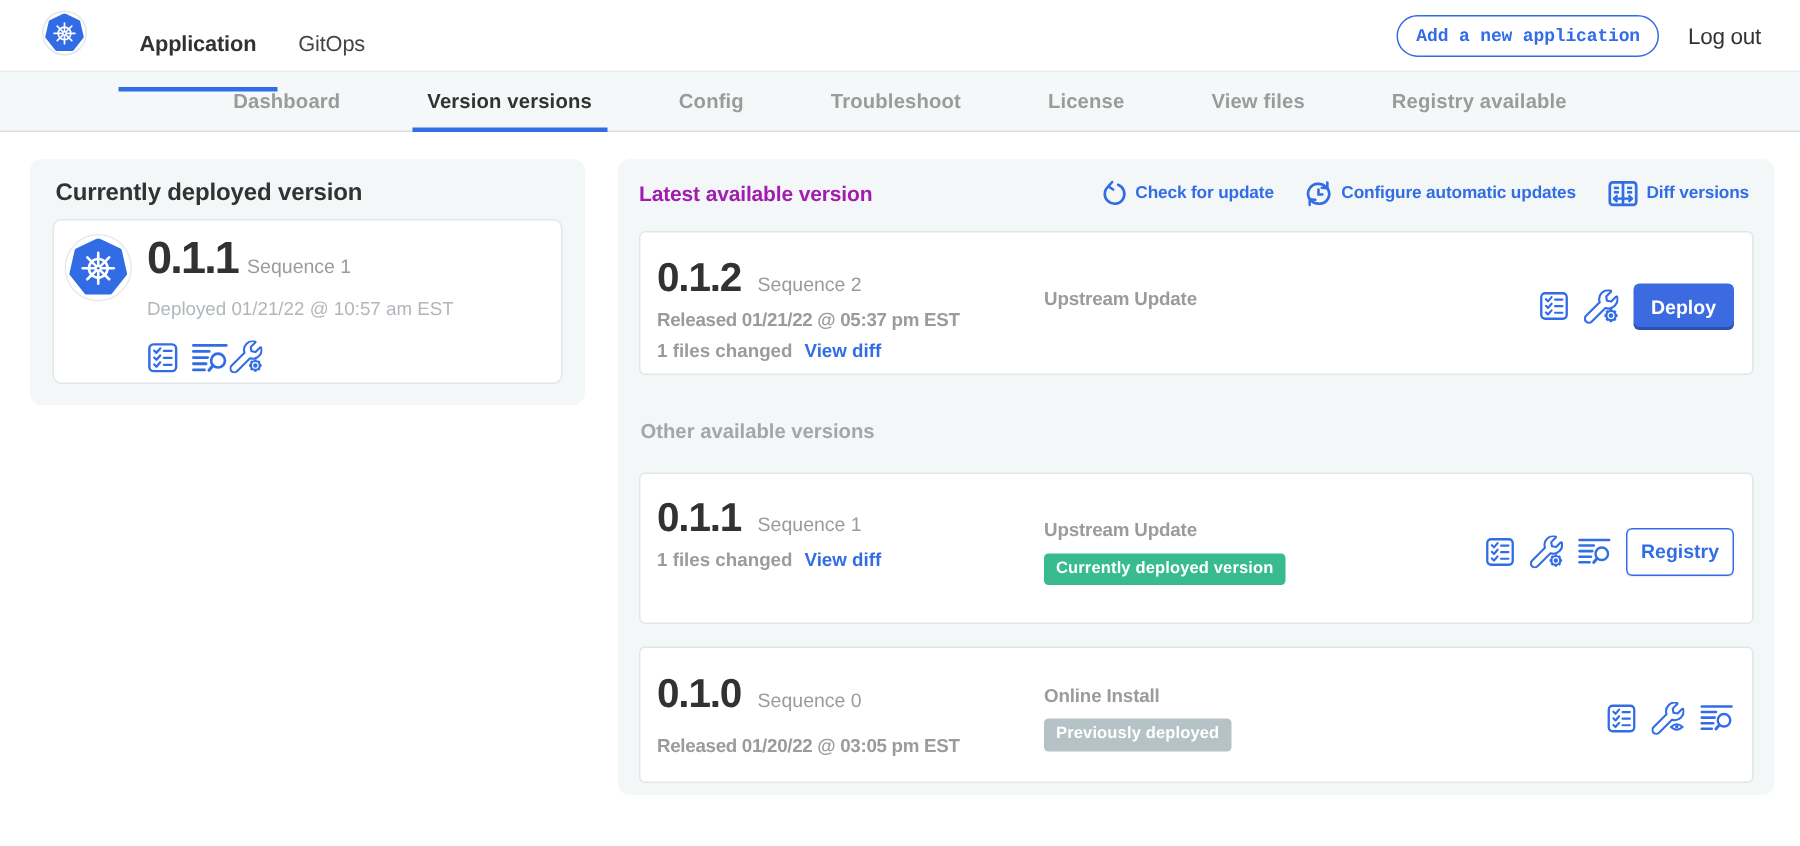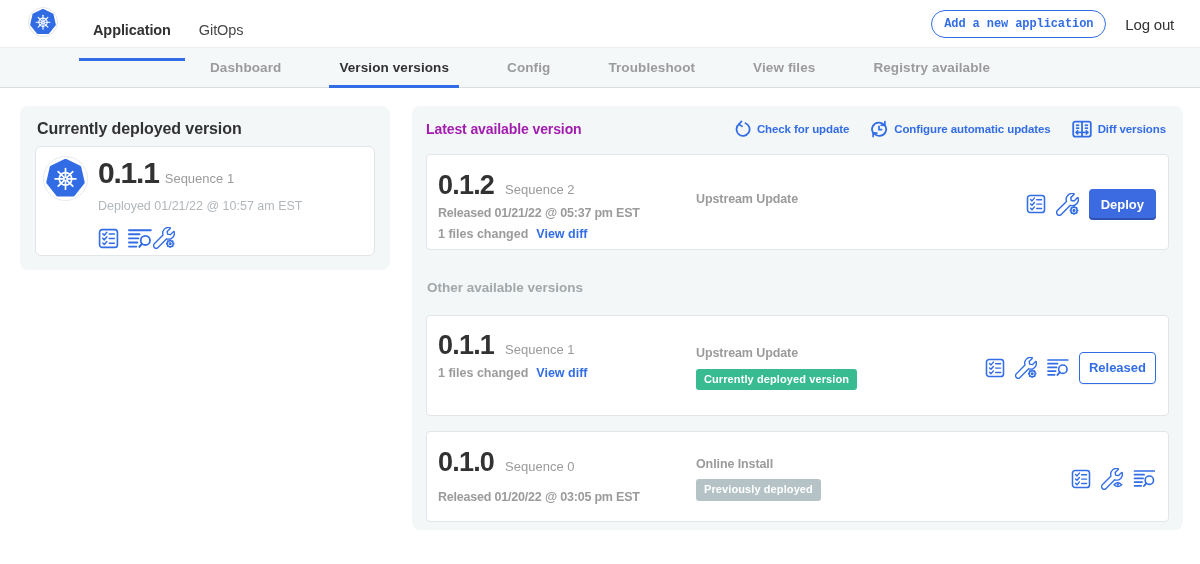--- a/index.html
+++ b/index.html
@@ -210,20 +210,21 @@
     <button class="btn-pill">Add a new application</button>
     <span class="logout">Log out</span>
   </div>
 </header>
 
 <nav class="subnav">
   <div class="subtab">Dashboard</div>
   <div class="subtab active">Version versions</div>
   <div class="subtab">Config</div>
   <div class="subtab">Troubleshoot</div>
+  <div class="subtab">License</div>
   <div class="subtab">View files</div>
   <div class="subtab">Registry available</div>
 </nav>
 
 <main class="main">
 
   <section class="panel panel-left">
     <h2>Currently deployed version</h2>
     <div class="cur-card">
       <div class="cur-logo">
@@ -339,21 +340,21 @@
         <span class="icobtn">
           <svg width="22" height="22" viewBox="0 0 23 23">
               <use href="#ic-config-gear"></use>
             </svg>
         </span>
         <span class="icobtn">
           <svg width="22" height="19" viewBox="0 0 23 20">
               <use href="#ic-logs"></use>
             </svg>
         </span>
-        <button class="btn-secondary">Released</button>
+        <button class="btn-secondary">Registry</button>
       </div>
     </div>
 
     <div class="vrow vrow-3">
       <div class="vcol-left">
         <div class="ver-line">
           <span class="row-ver">0.1.0</span>
           <span class="row-seq">Sequence 0</span>
         </div>
         <div class="row-released">Released 01/20/22 @ 03:05 pm EST</div>

